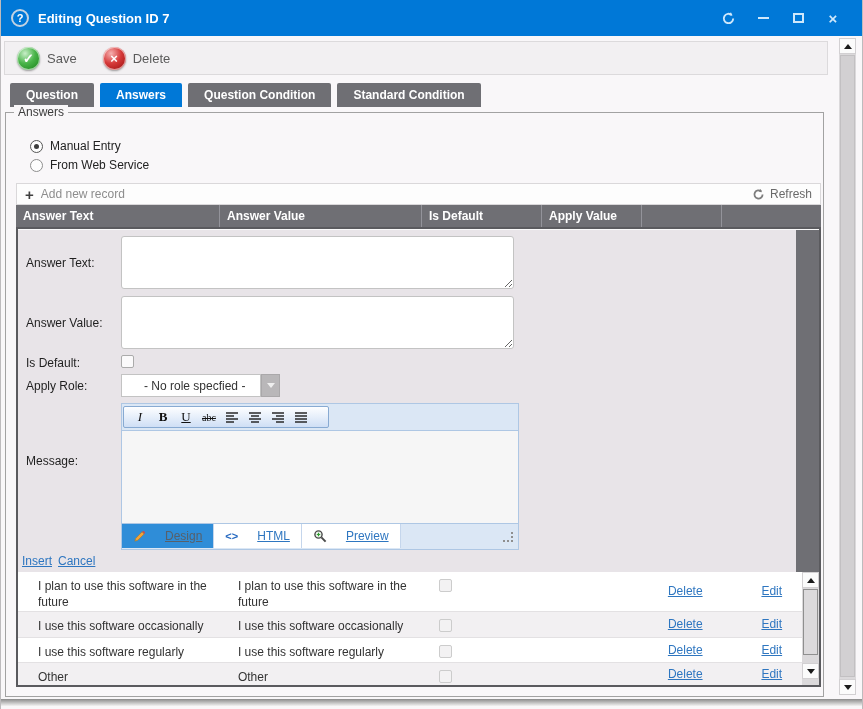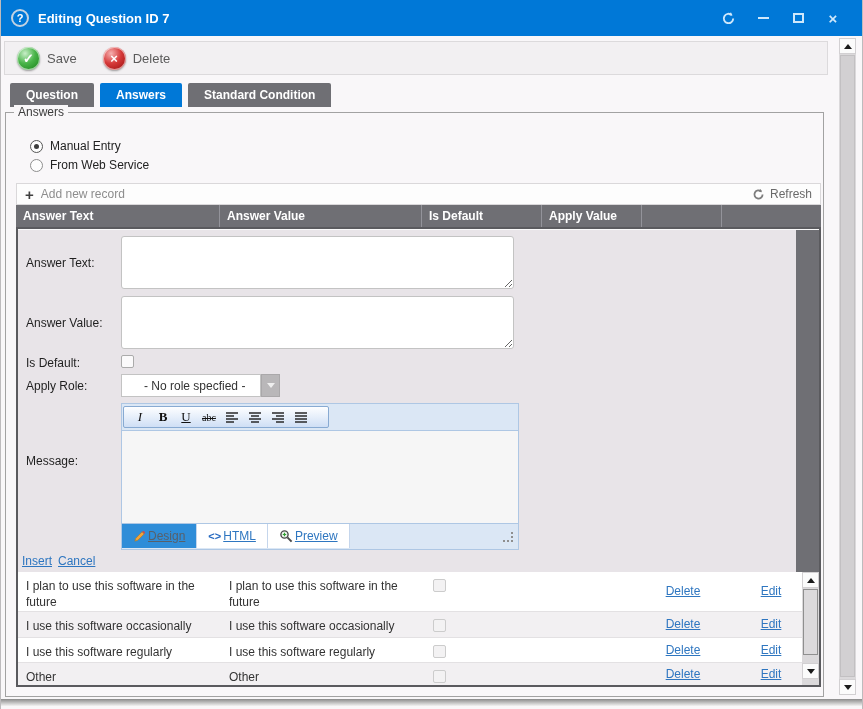--- a/index.html
+++ b/index.html
@@ -112,34 +112,34 @@
     width:206px; height:22px; border:1px solid #88aad2; border-radius:2px;
     background:linear-gradient(#fdfeff,#cfdff5);
     display:flex; align-items:center; padding:0 5px; gap:1px;
   }
   .re-btn { width:22px; height:18px; display:flex; align-items:center; justify-content:center;
             font-family:"Liberation Serif", serif; font-size:13px; color:#111; }
   .re-btn u, .re-btn i, .re-btn b, .re-btn s { font-family:"Liberation Serif", serif; }
   .re-btn .small { font-size:10px; }
   .re-content { height:94px; background:#f6f6f6; border-top:1px solid #aec7e4; border-bottom:1px solid #aec7e4; }
   .re-modebar { height:24px; display:flex; align-items:stretch; background:#dbe7f5; }
-  .re-mode { display:flex; align-items:center; gap:2px; padding:0 11px; background:#fff; border-right:1px solid #c5d6ec; }
+  .re-mode { display:flex; align-items:center; gap:19px; padding:0 11px; background:#fff; border-right:1px solid #c5d6ec; }
   .re-mode.active { background:#2f8dd8; }
   .re-mode .m-label { font-size:12px; color:#2e76c0; text-decoration:underline; }
   .re-mode.active .m-label { color:#57606b; }
   .grip { margin-left:auto; align-self:center; margin-right:5px; position:relative; width:11px; height:11px; }
   .grip span { position:absolute; width:2px; height:2px; background:#8f8f8f; }
   .grip .d1{right:0;bottom:0}.grip .d2{right:0;bottom:4px}.grip .d3{right:4px;bottom:0}.grip .d4{right:0;bottom:8px}.grip .d5{right:8px;bottom:0}
 
   .insert-cancel { position:absolute; left:4px; bottom:4px; display:flex; gap:6px; }
   a.link { font-size:12px; color:#2e76c0; text-decoration:underline; cursor:pointer; }
 
   
   .rows { position:relative; height:113px; overflow:hidden; background:#fff; }
-  .row { display:flex; border-bottom:1px solid #e3e1e3; }
+  .row { display:flex; border-bottom:1px solid #e3e1e3;padding-left:12px; }
   .row.alt { background:#f2f0f2; }
   .cell { font-size:12px; color:#333; padding:6px 8px 0 8px; line-height:1.35; overflow:hidden; }
   .cell.action { display:flex; align-items:center; justify-content:center; padding:0; }
   .cell.cb { padding-top:7px; padding-left:10px; }
   .rc1{width:203px}.rc2{width:202px}.rc3{width:120px}.rc4{width:100px}.rc5{width:80px}.rc6{width:96px}
 
   
   .vscroll { position:absolute; width:17px; background:#dbd9db; }
   .sb-btn { position:absolute; left:0; width:17px; height:16px; background:#fbfbfb; border:1px solid #d2d0d2; display:flex; align-items:center; justify-content:center; }
   .tri-up { width:0; height:0; border-left:4px solid transparent; border-right:4px solid transparent; border-bottom:5px solid #1a1a1a; }
@@ -186,20 +186,21 @@
     </div>
     <div class="tool-btn">
       <div class="orb red">×</div>
       <span class="label">Delete</span>
     </div>
   </div>
 
   <div class="tabs">
     <div class="tab">Question</div>
     <div class="tab active">Answers</div>
+    <div class="tab">Question Condition</div>
     <div class="tab">Standard Condition</div>
   </div>
 
   <div class="group">
     <div class="legend">Answers</div>
 
     <div class="radio-row" style="top:26px;">
       <div class="radio checked"></div>
       <span class="radio-label">Manual Entry</span>
     </div>

